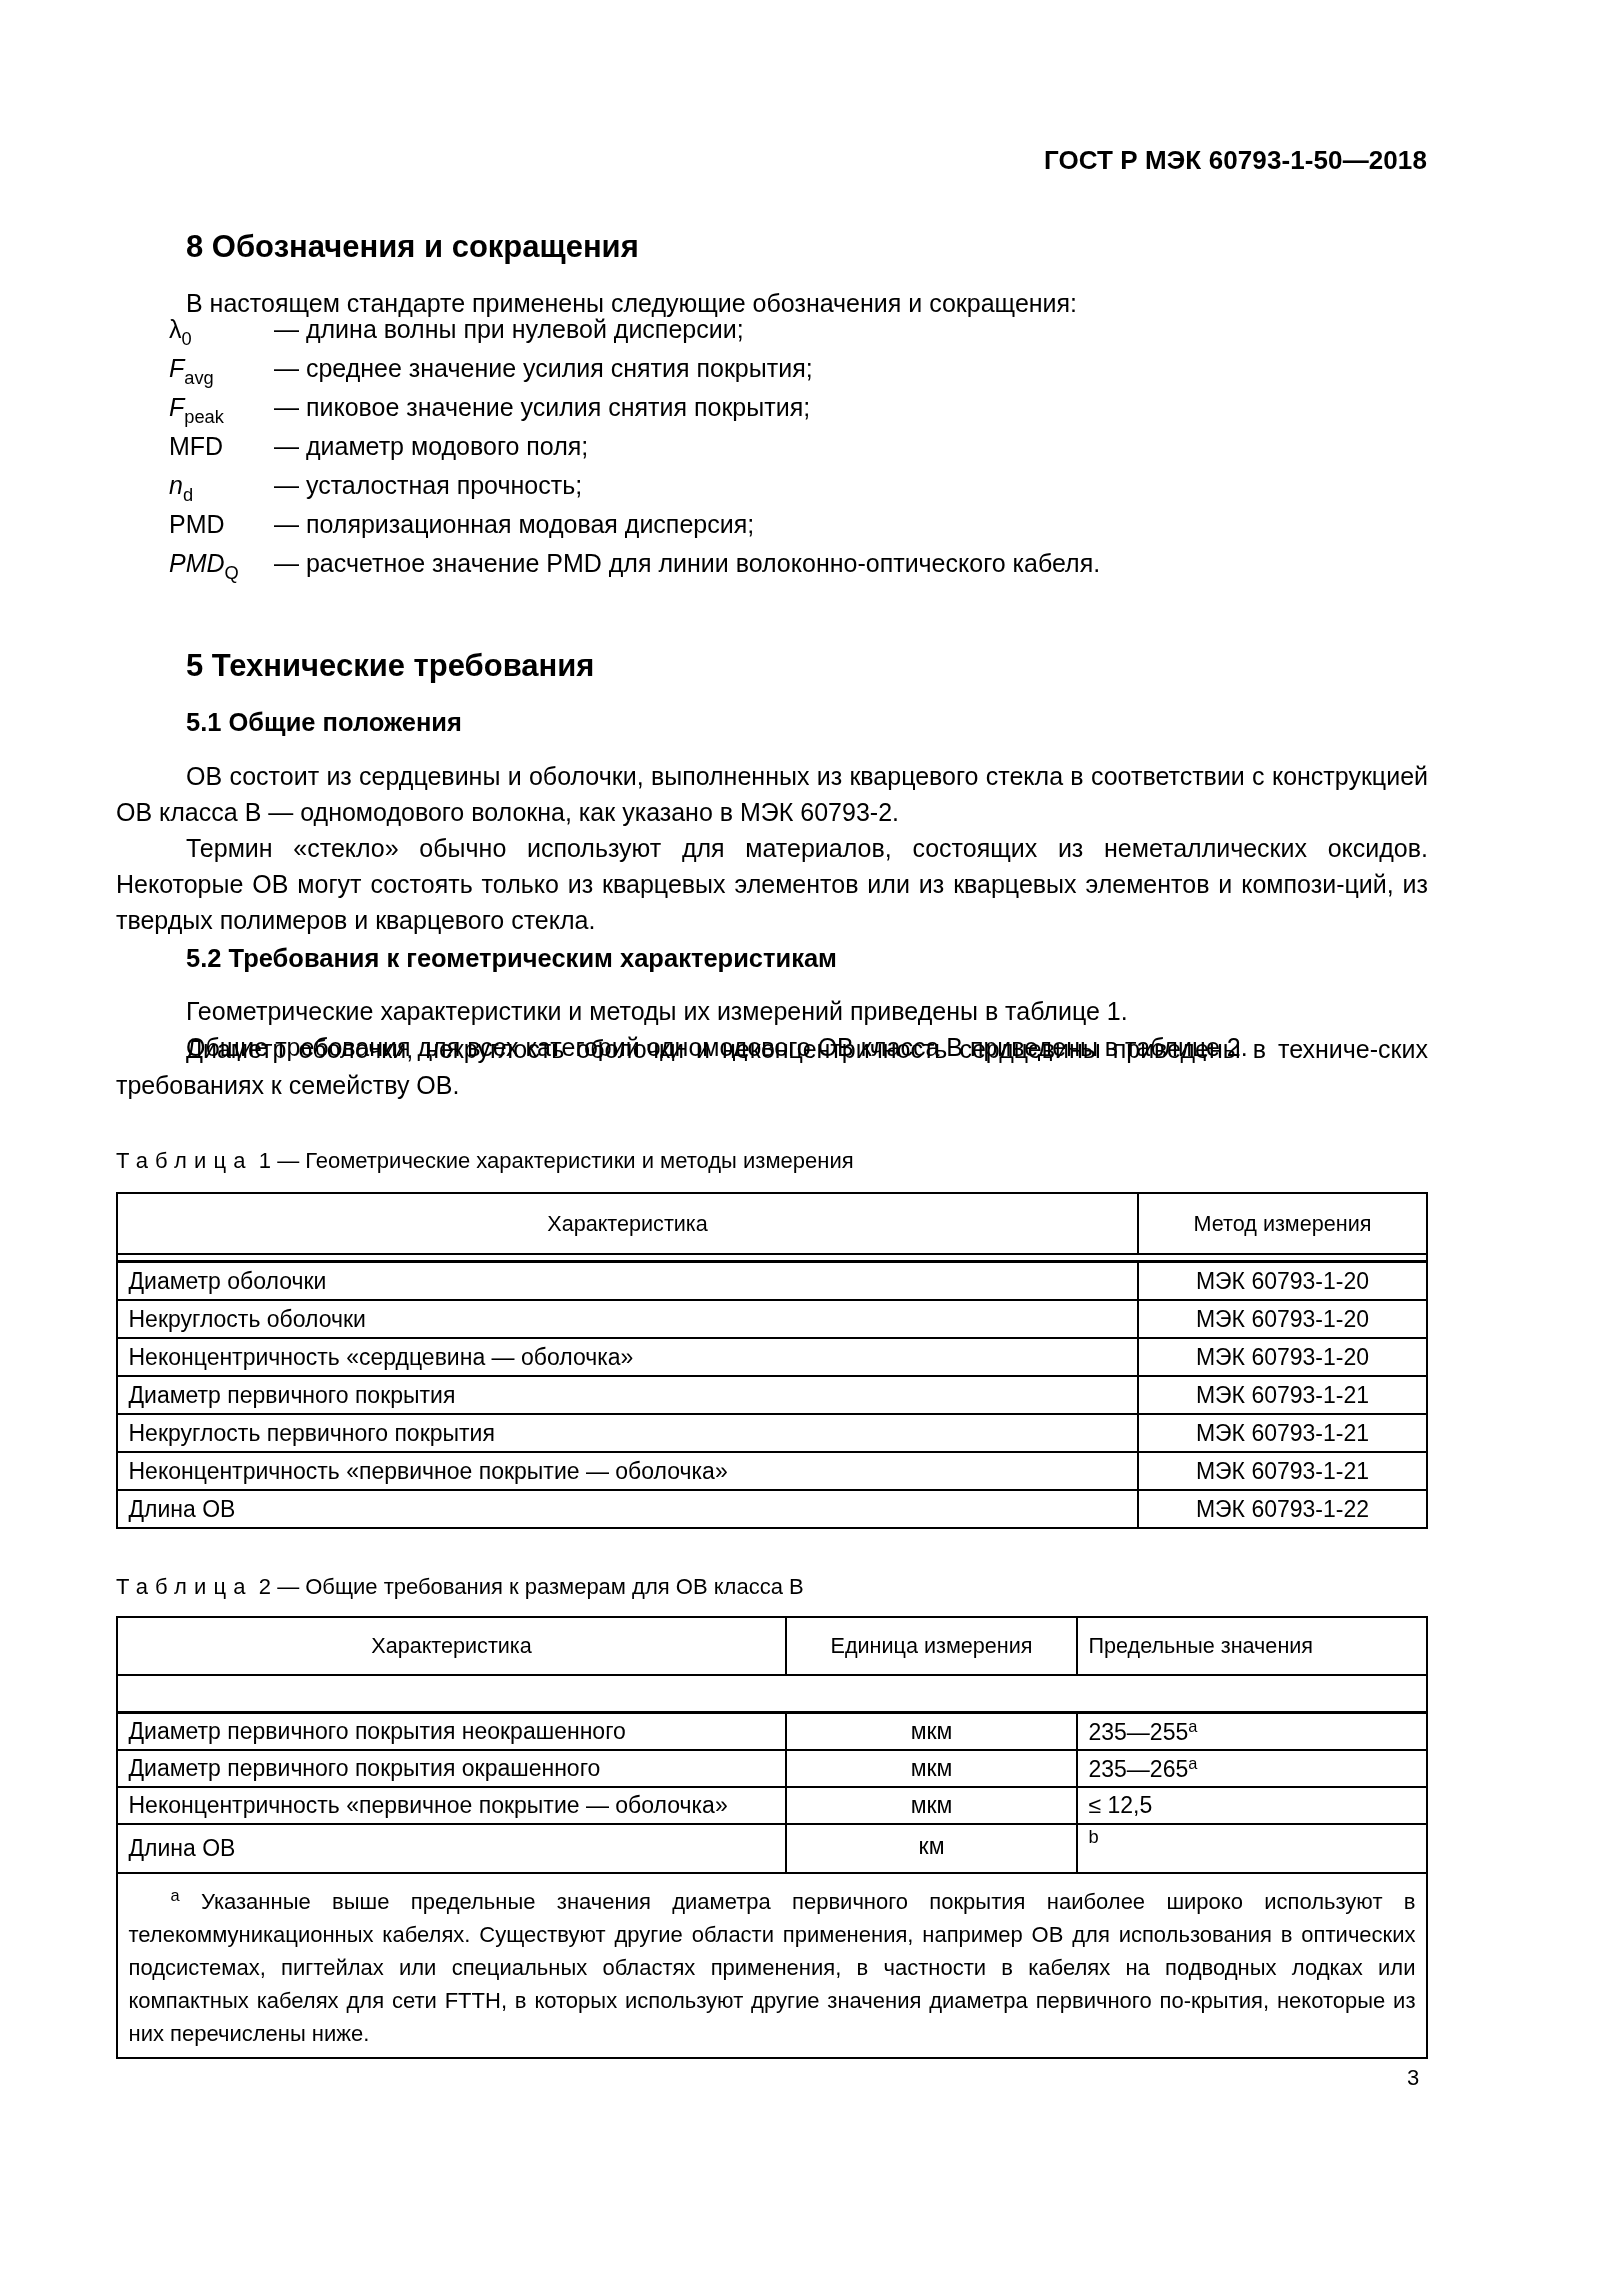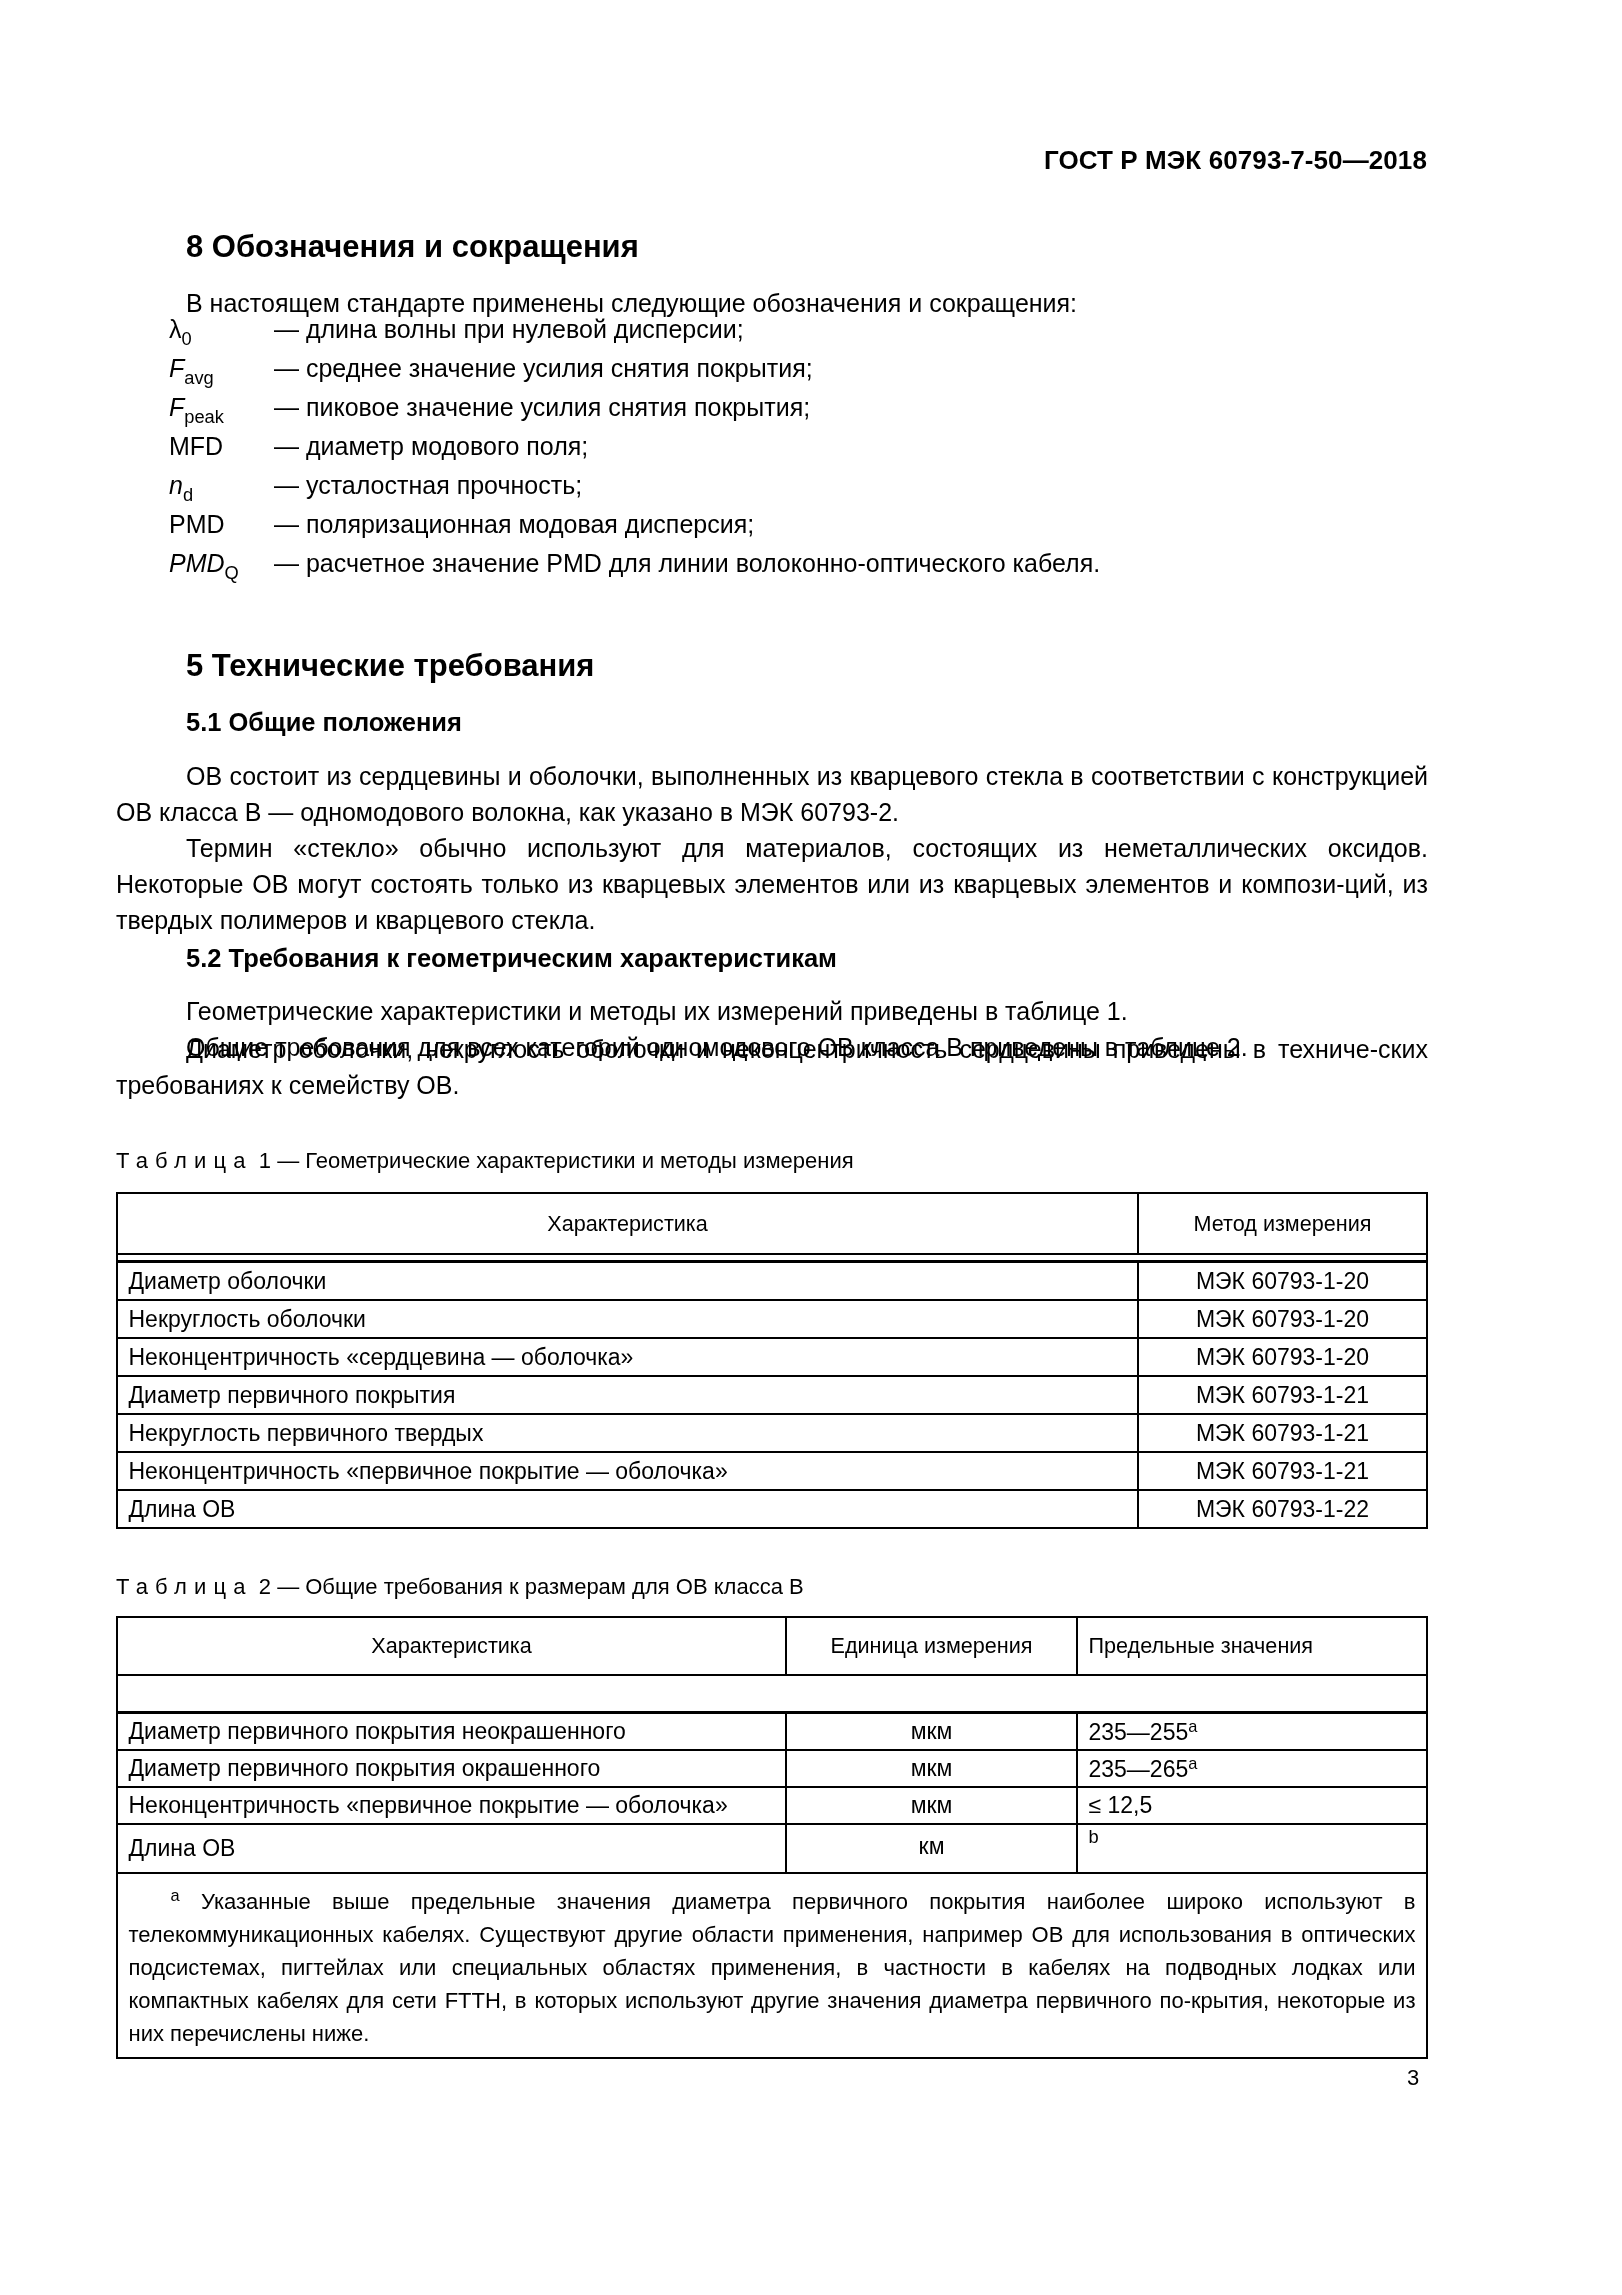--- a/index.html
+++ b/index.html
@@ -53,21 +53,21 @@
     font-size: 22px; line-height: 33px; text-align: justify; padding: 5.2px 10.5px 6.5px 10.5px; height: auto;
   }
   .t2 .foot .fnmark { font-size: 16.4px; vertical-align: 7.9px; margin-left: 42px; }
   .page-num { position: absolute; left: 1407px; top: 2065px; font-size: 22px; }
 </style>
 </head>
 <body>
 
 <div class="page">
 
-  <div class="doc-code">ГОСТ Р МЭК 60793-7-50—2018</div>
+  <div class="doc-code">ГОСТ Р МЭК 60793-1-50—2018</div>
 
   <div class="h1" style="top:229px;">8 Обозначения и сокращения</div>
   <div class="intro" style="top:289px;">В настоящем стандарте применены следующие обозначения и сокращения:</div>
 
   <div class="sym-list">
     <div class="sym-row">
       <span class="sym"><span>λ</span><sub>0</sub></span>
       <span class="sym-desc">— длина волны при нулевой дисперсии;</span>
     </div>
     <div class="sym-row">
@@ -129,21 +129,21 @@
         </tr>
     <tr>
           <td>Неконцентричность «сердцевина — оболочка»</td>
           <td class="c2">МЭК 60793-1-20</td>
         </tr>
     <tr>
           <td>Диаметр первичного покрытия</td>
           <td class="c2">МЭК 60793-1-21</td>
         </tr>
     <tr>
-          <td>Некруглость первичного твердых</td>
+          <td>Некруглость первичного покрытия</td>
           <td class="c2">МЭК 60793-1-21</td>
         </tr>
     <tr>
           <td>Неконцентричность «первичное покрытие — оболочка»</td>
           <td class="c2">МЭК 60793-1-21</td>
         </tr>
     <tr>
           <td>Длина ОВ</td>
           <td class="c2">МЭК 60793-1-22</td>
         </tr>

